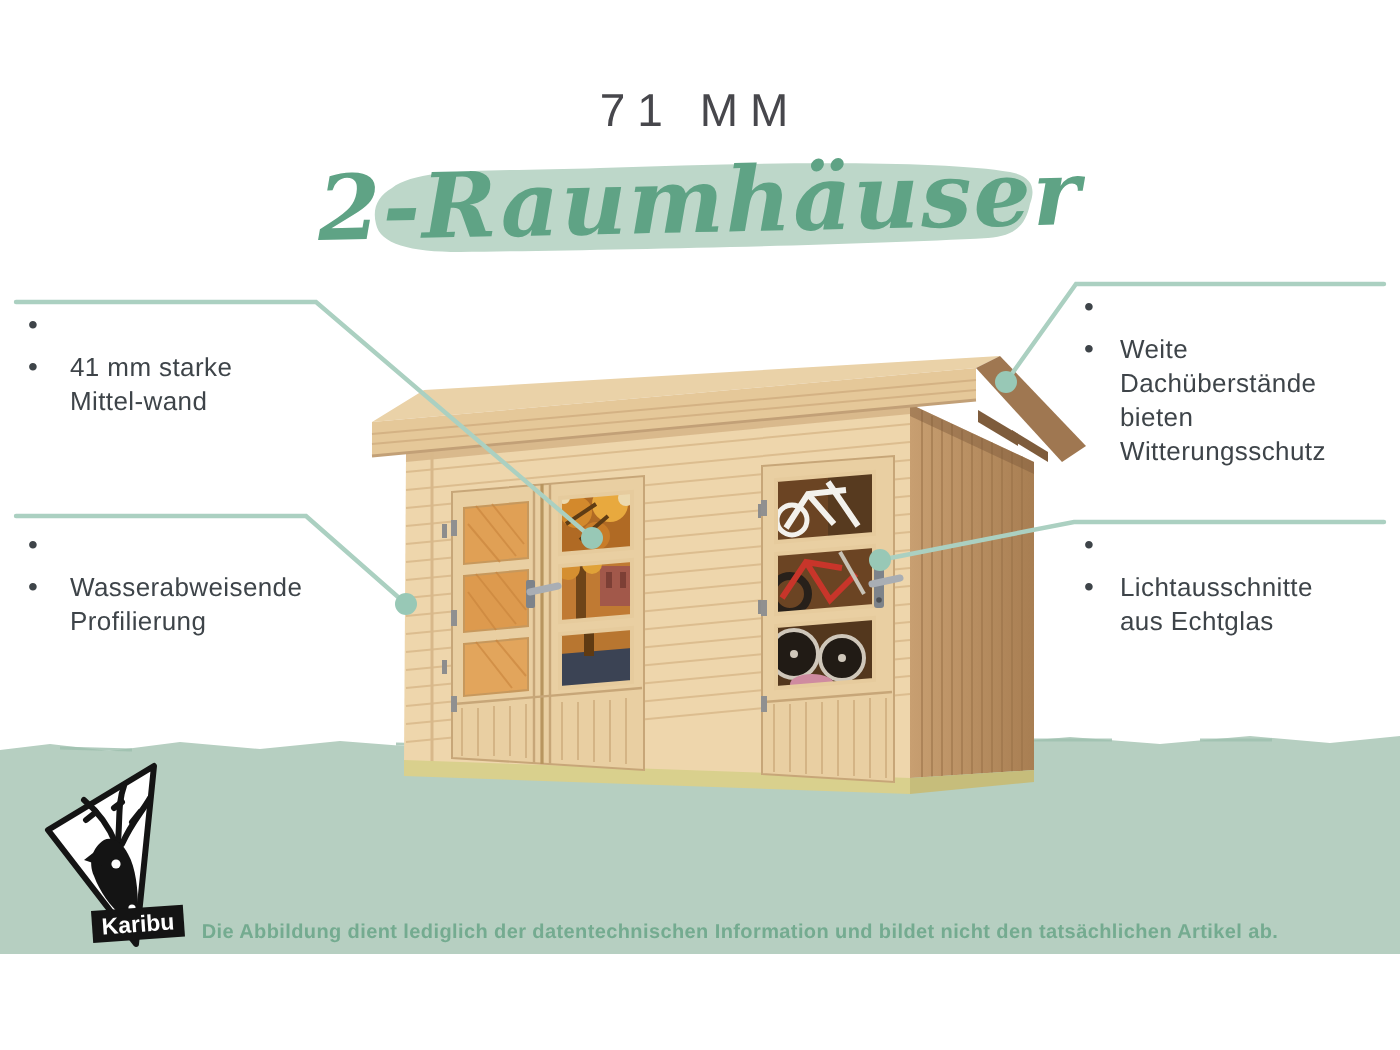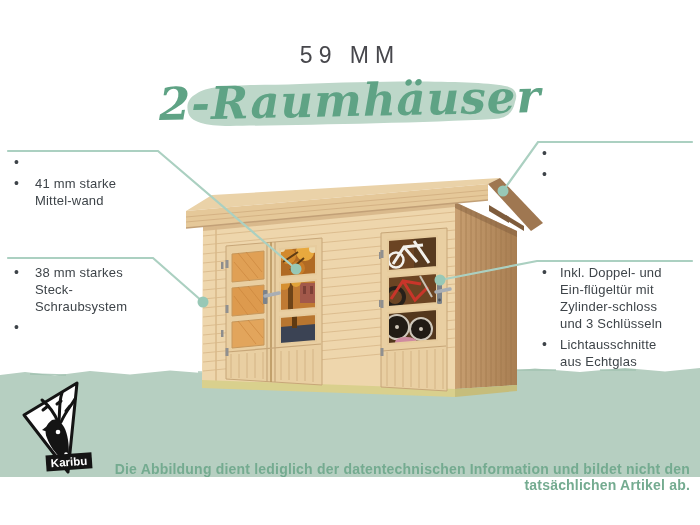--- a/index.html
+++ b/index.html
@@ -16,22 +16,22 @@
   .callout{position:absolute;color:#3e4449;font-size:13px;line-height:17px;letter-spacing:.2px;}
   .callout .item{display:flex;margin-bottom:4px;}
   .callout .bullet{width:8px;flex:0 0 8px;margin-right:13px;font-size:14px;line-height:17px;color:#3e4449;}
   .co-left-top{left:14px;top:154px;width:135px;}
   .co-left-bottom{left:14px;top:264px;width:135px;}
   .co-right-top{left:542px;top:145px;width:144px;}
   .co-right-top .bullet{margin-right:10px;}
   .co-right-bottom{left:542px;top:264px;width:128px;}
   .co-right-bottom .bullet{margin-right:10px;}
   
-  .disclaimer{position:absolute;right:10px;top:461px;width:640px;text-align:right;
-    font-size:14px;font-weight:bold;color:#74ab90;letter-spacing:.2px;}
+  .disclaimer{position:absolute;right:10px;top:461px;width:640px;text-align:center;
+    font-size:10px;font-weight:bold;color:#74ab90;letter-spacing:.2px;}
   .main-svg{position:absolute;left:0;top:0;}
   .logo-svg{position:absolute;left:10px;top:370px;}
 </style>
 </head>
 <body>
 
 <div class="stage">
 
   <svg class="main-svg" width="700" height="525" viewBox="0 0 700 525">
     <defs>
@@ -229,60 +229,60 @@
       <path d="M692,261 H537 L440,280"></path>
       <g fill="#98c8b6" stroke="none">
         <circle cx="296" cy="269" r="5.5"></circle>
         <circle cx="203" cy="302" r="5.5"></circle>
         <circle cx="503" cy="191" r="5.5"></circle>
         <circle cx="440" cy="280" r="5.5"></circle>
       </g>
     </g>
   </svg>
 
-  <div class="size-label">59 MM</div>
+  <div class="size-label">71 MM</div>
   <svg class="swash-svg" width="700" height="140" viewBox="0 0 700 140">
     <path fill="#bdd7c9" d="M196,94 C210,83 250,86 300,84 C380,81 470,80 505,86 C516,88 518,94 515,102
       C513,112 508,118 494,119 C420,123 300,125 230,126 C205,126 190,122 188,112 C186,104 189,98 196,94 Z"></path>
   </svg>
   <div class="script-title">2-Raumhäuser</div>
 
   <div class="callout co-left-top">
     <div class="item">
       <span class="bullet">•</span>
     </div>
     <div class="item">
       <span class="bullet">•</span>
       <span>41 mm starke Mittel-wand</span>
     </div>
   </div>
 
   <div class="callout co-left-bottom">
     <div class="item">
       <span class="bullet">•</span>
-      <span>38 mm starkes Steck-Schraubsystem</span>
-    </div>
-    <div class="item">
-      <span class="bullet">•</span>
+    </div>
+    <div class="item">
+      <span class="bullet">•</span>
+      <span>Wasserabweisende Profilierung</span>
     </div>
   </div>
 
   <div class="callout co-right-top">
     <div class="item">
       <span class="bullet">•</span>
     </div>
     <div class="item">
       <span class="bullet">•</span>
+      <span>Weite Dachüberstände bieten Witterungsschutz</span>
     </div>
   </div>
 
   <div class="callout co-right-bottom">
     <div class="item">
       <span class="bullet">•</span>
-      <span>Inkl. Doppel- und Ein-flügeltür mit Zylinder-schloss und 3 Schlüsseln</span>
     </div>
     <div class="item">
       <span class="bullet">•</span>
       <span>Lichtausschnitte aus Echtglas</span>
     </div>
   </div>
 
   <svg class="logo-svg" width="100" height="115" viewBox="0 0 100 115">
     <polygon points="14,45 67,13 58,102" fill="#fff" stroke="#141414" stroke-width="3" stroke-linejoin="round"></polygon>
     <g>

